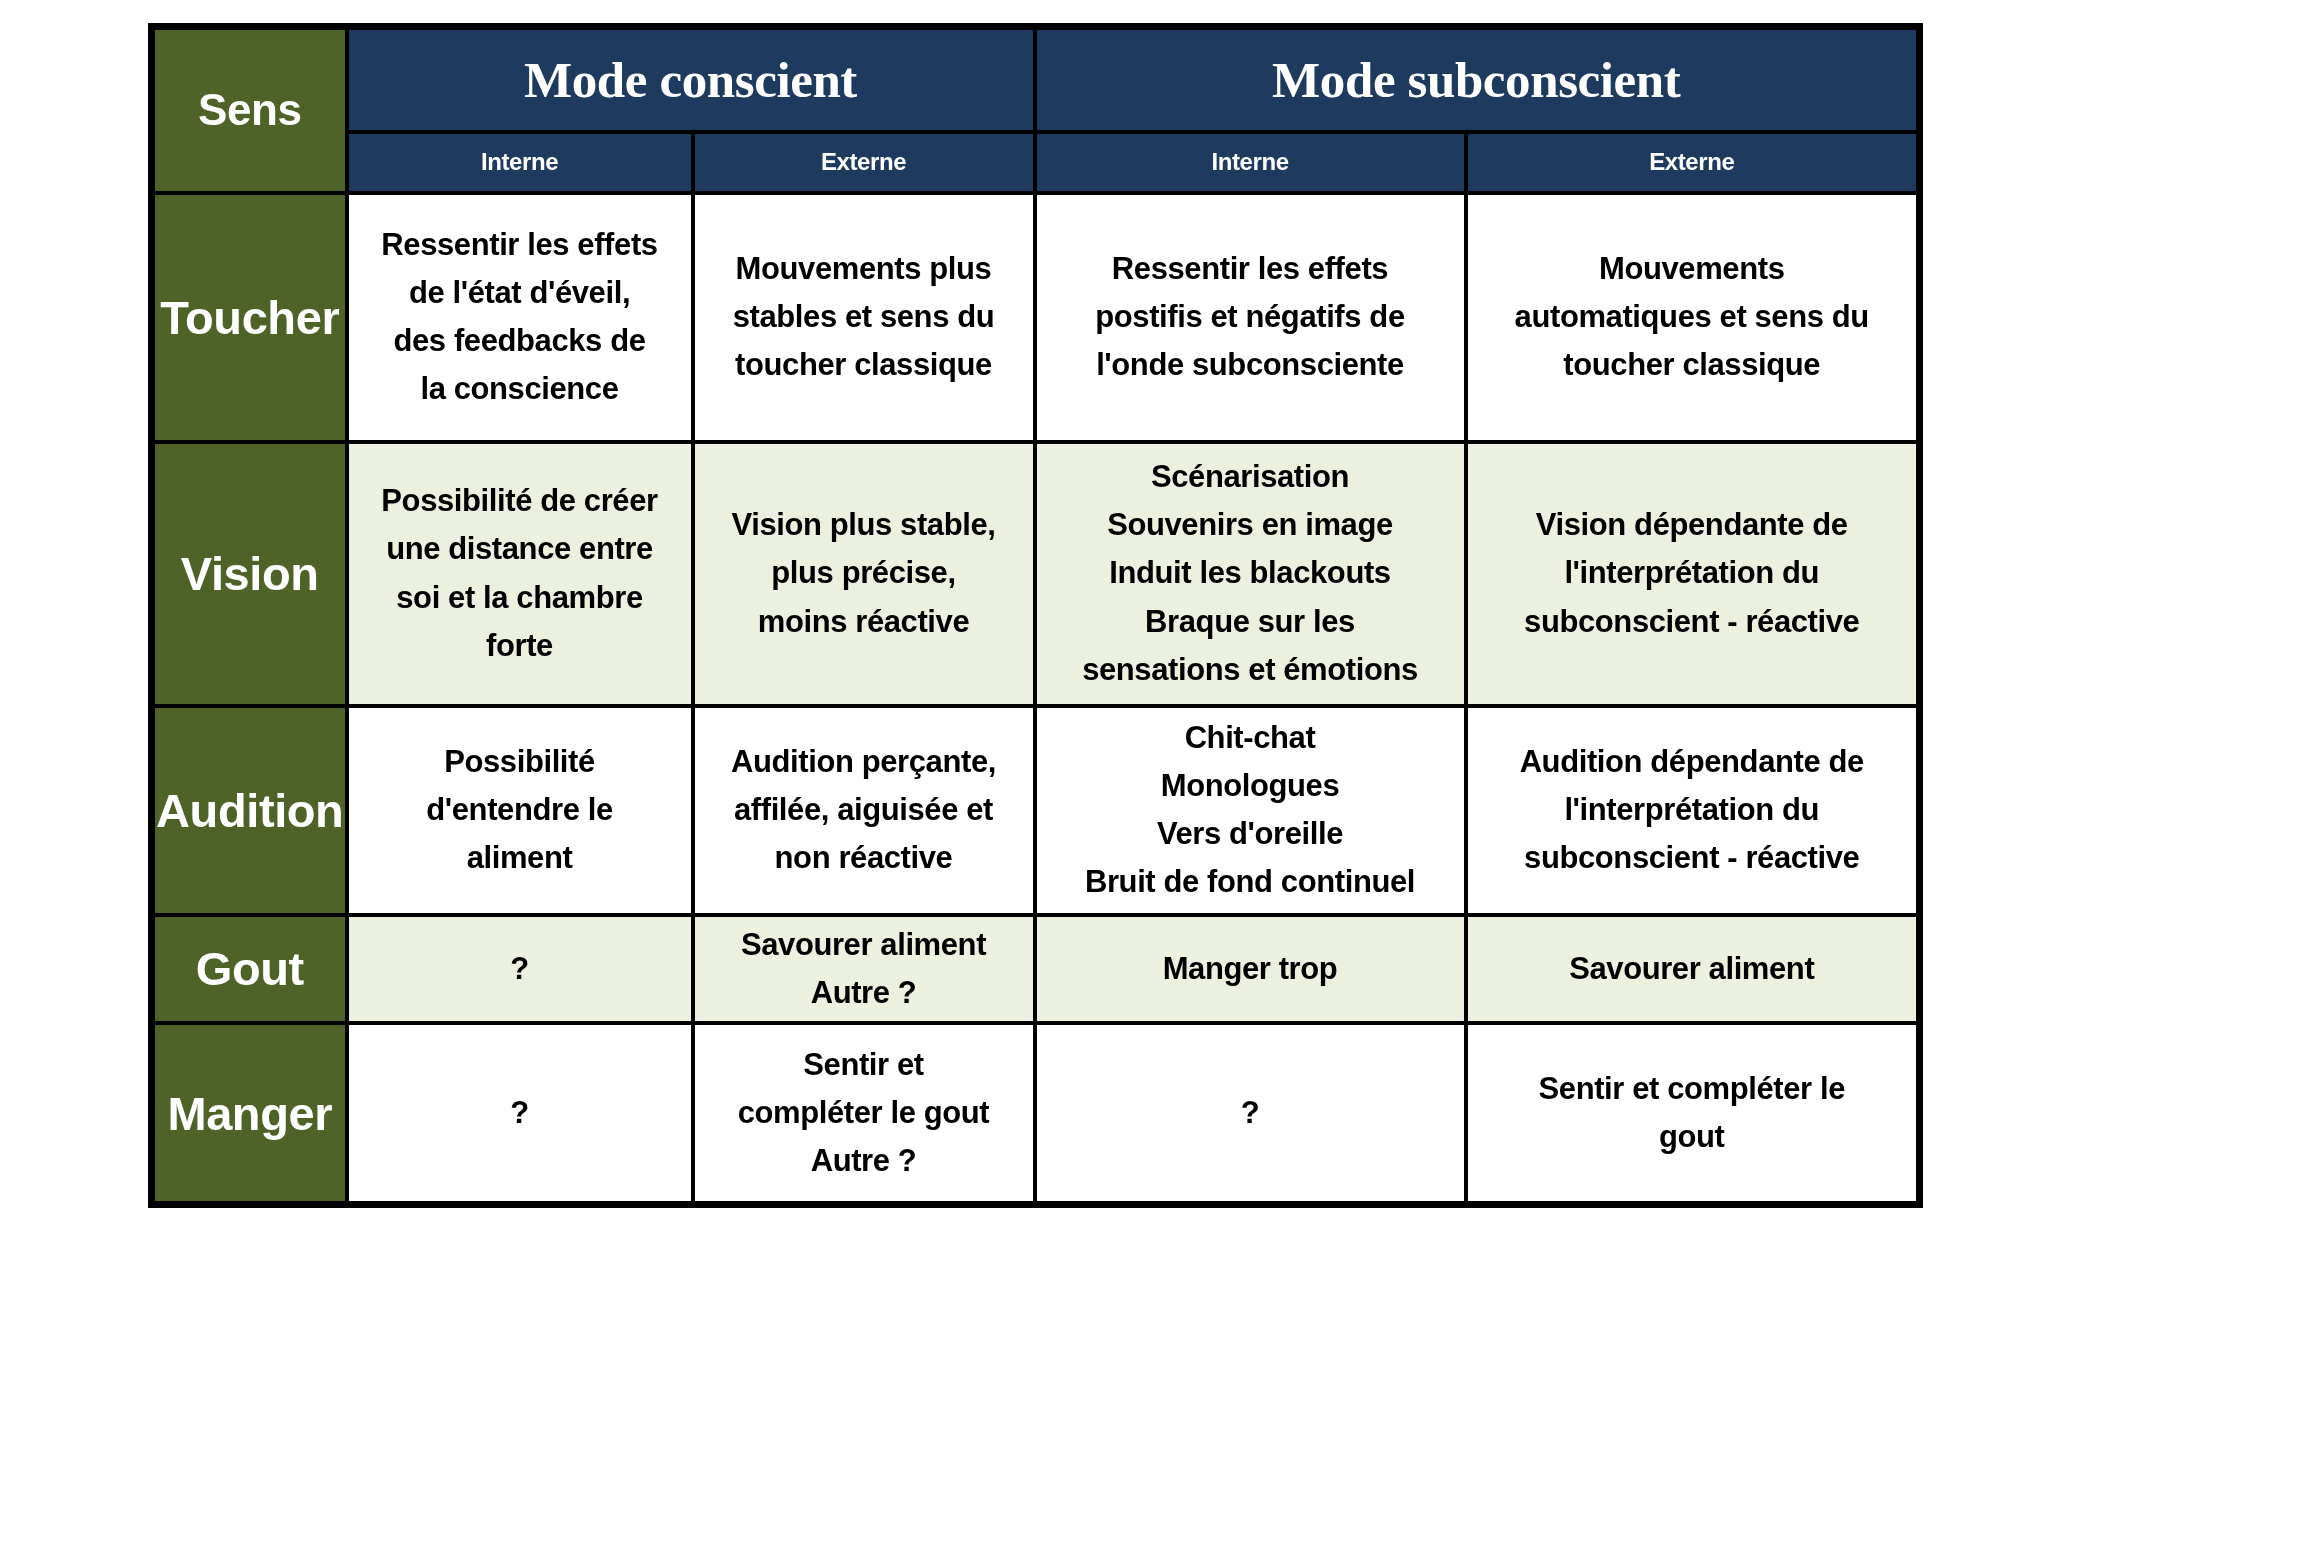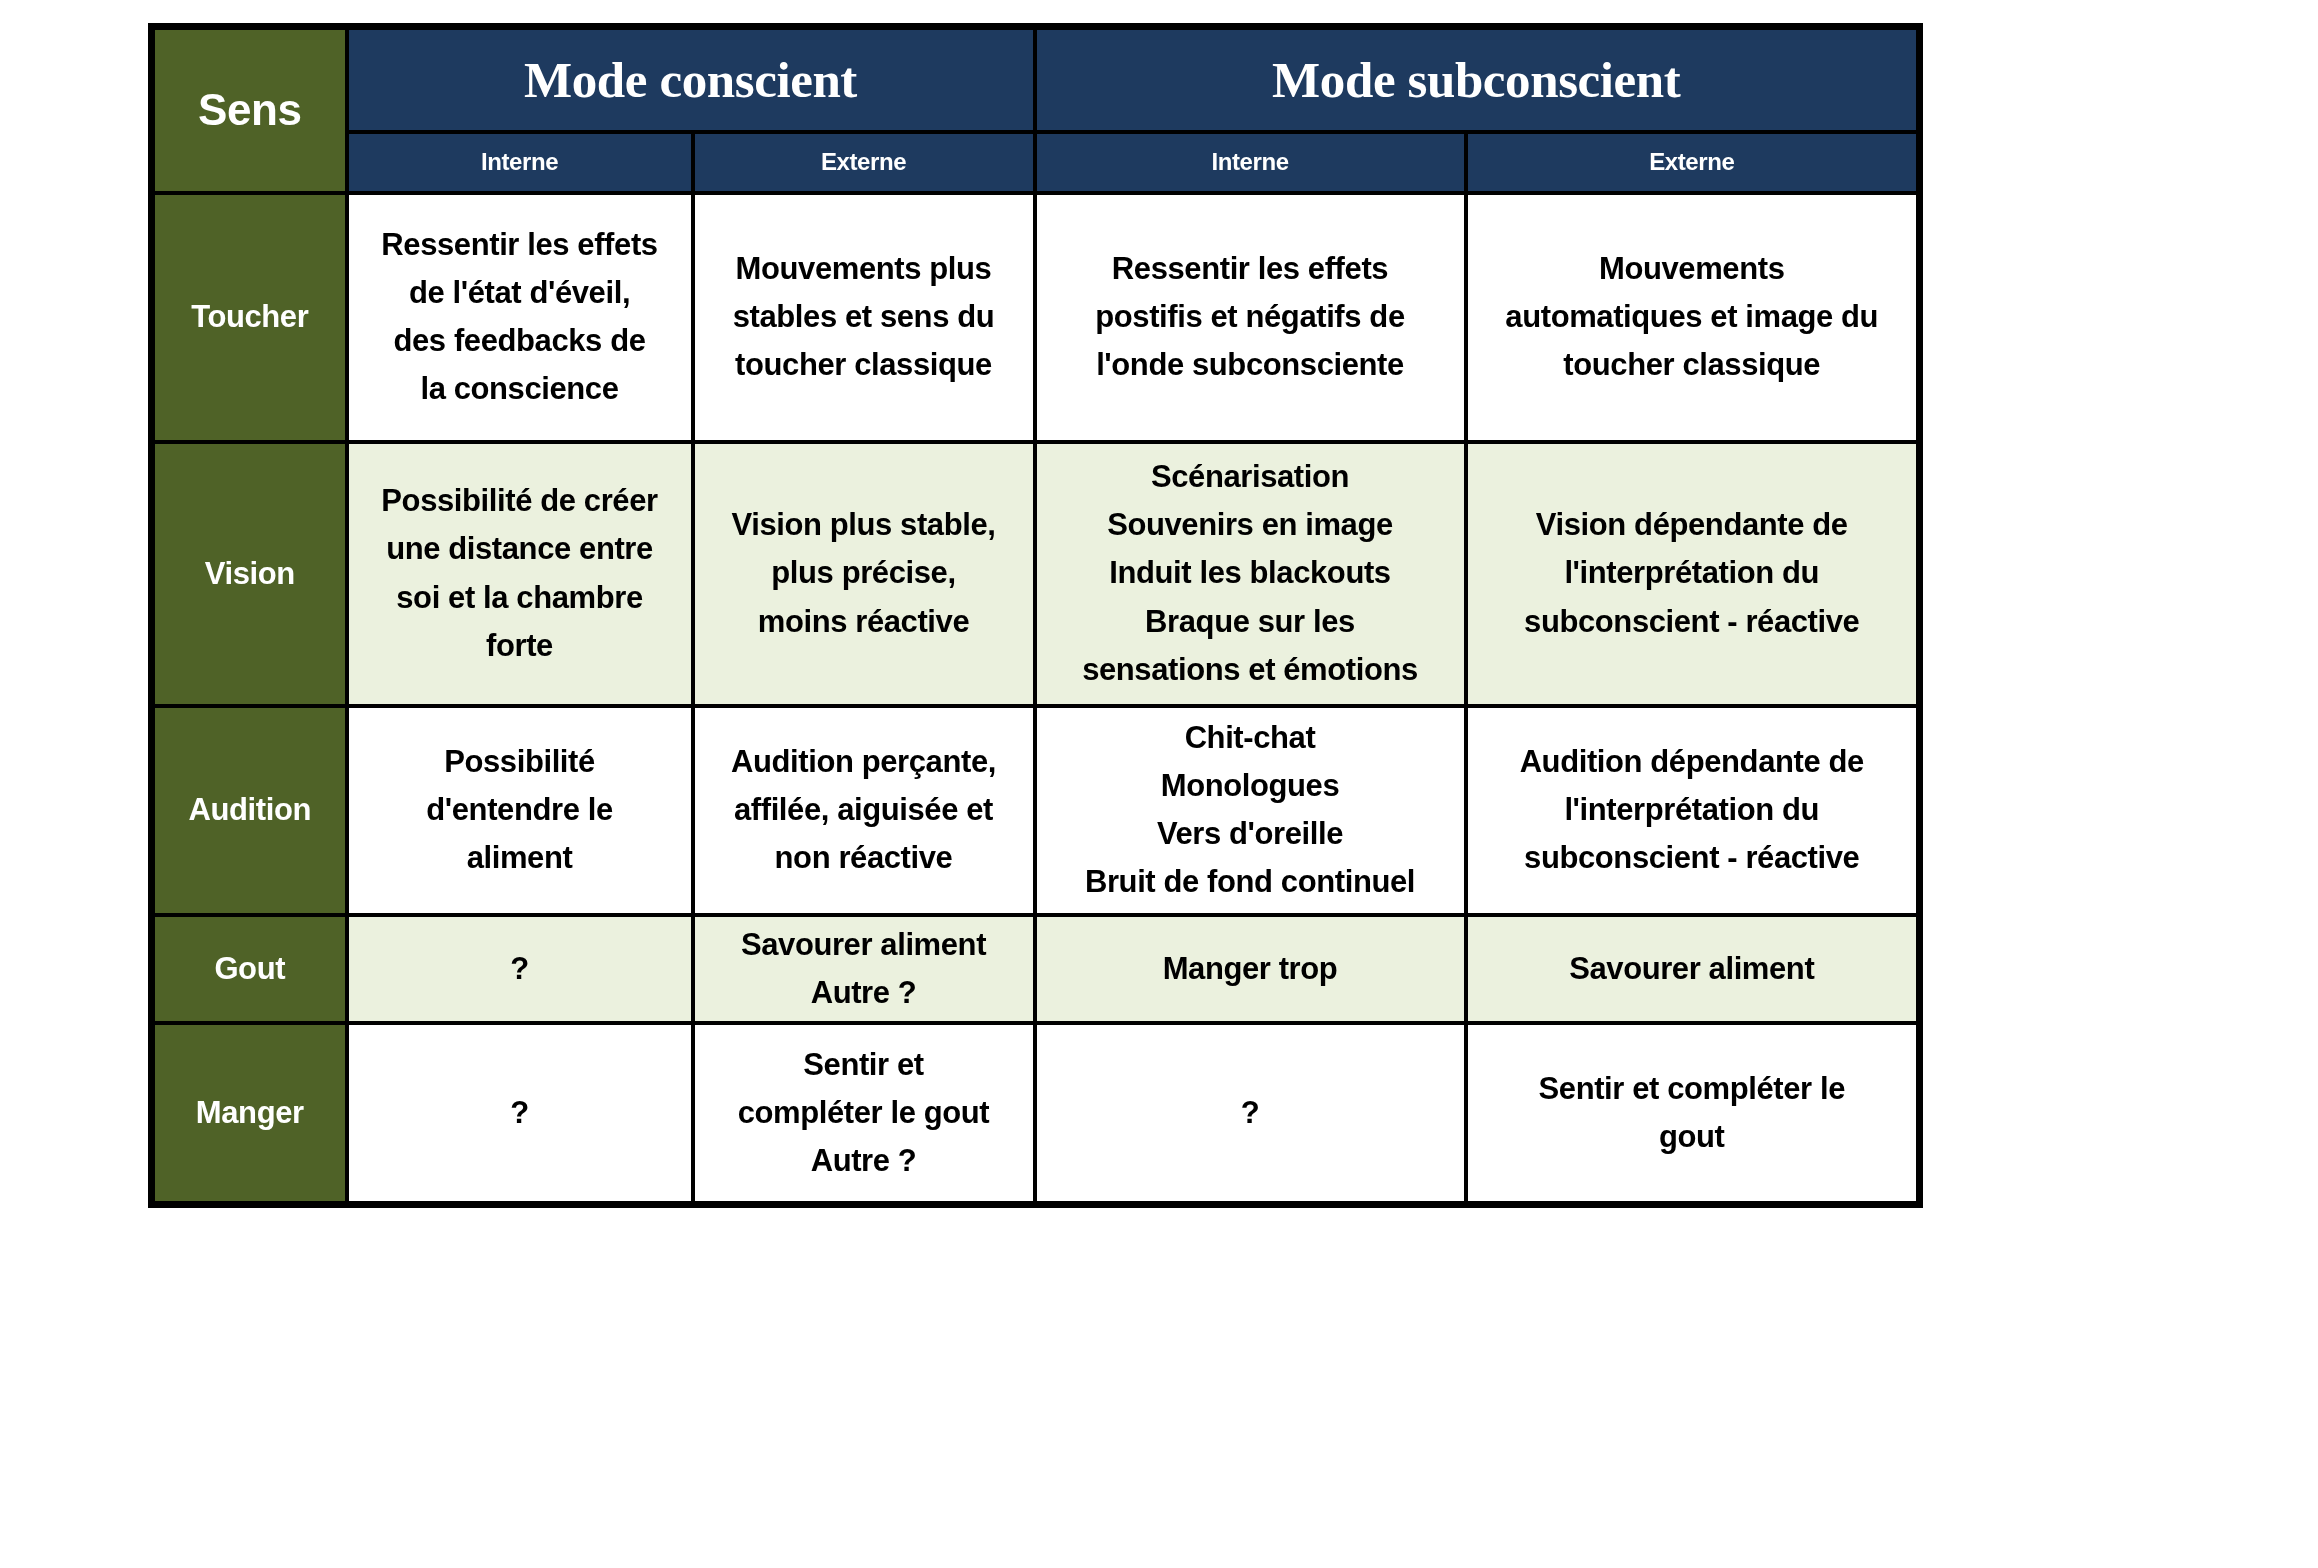--- a/index.html
+++ b/index.html
@@ -69,21 +69,21 @@
   }
   .sub-header {
     background: var(--navy);
     color: var(--text-light);
     font-size: 24px;
     letter-spacing: -0.4px;
   }
   .row-label {
     background: var(--olive);
     color: var(--text-light);
-    font-size: 31px;
+    font-size: 47px;
     letter-spacing: -0.4px;
   }
   td.cell {
     background: var(--cell-bg);
     color: var(--text-dark);
     font-size: 31px;
     line-height: 1.55;
     letter-spacing: -0.4px;
     padding: 4.2px 8.4px;
   }
@@ -120,21 +120,21 @@
 de l'état d'éveil,
 des feedbacks de
 la conscience</td>
         <td class="cell">Mouvements plus
 stables et  sens du
 toucher classique</td>
         <td class="cell">Ressentir les effets
 postifis et négatifs de
 l'onde subconsciente</td>
         <td class="cell">Mouvements
-automatiques et image du
+automatiques et sens du
 toucher classique</td>
       </tr>
 
       <tr class="r-vision tinted">
         <th class="row-label">Vision</th>
         <td class="cell">Possibilité de créer
 une distance entre
 soi et la chambre
 forte</td>
         <td class="cell">Vision plus stable,

